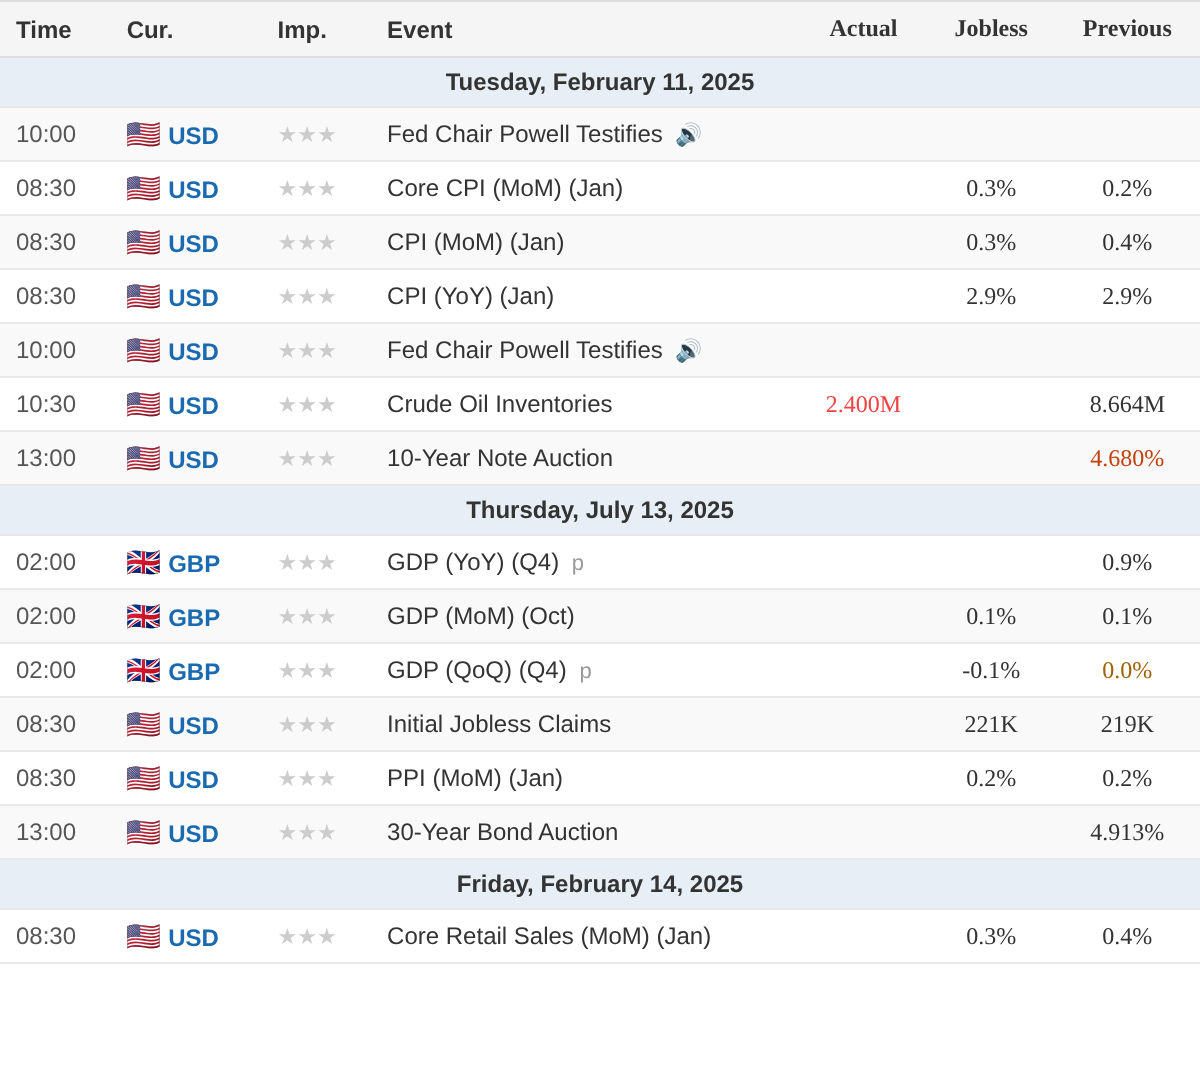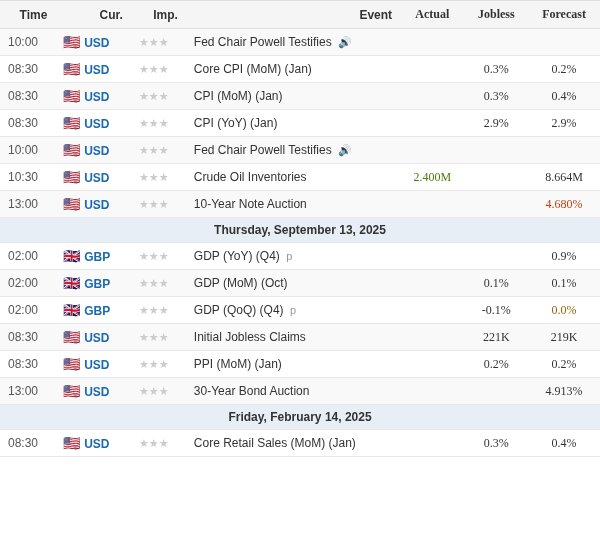--- a/index.html
+++ b/index.html
@@ -3,21 +3,21 @@
   <meta charset="utf-8">
   <style>
     * { box-sizing: border-box; margin: 0; padding: 0; }
     body { font-family: Arial, sans-serif; font-size: 12px; background: #fff; width: 600px; }
     table { width: 100%; border-collapse: collapse; }
     th {
       background: #f5f5f5;
       color: #333;
       font-weight: bold;
       padding: 6px 8px;
-      text-align: right;
+      text-align: left;
       border-bottom: 1px solid #ddd;
       border-top: 1px solid #ddd;
     }
     th.right, td.right { text-align: center; font-family: Liberation Serif, serif; }
     td {
       padding: 5px 8px;
       border-bottom: 1px solid #e8e8e8;
       color: #333;
       vertical-align: middle;
     }
@@ -40,24 +40,27 @@
 
 <table id="main-table">
   <thead>
     <tr>
       <th>Time</th>
       <th>Cur.</th>
       <th>Imp.</th>
       <th>Event</th>
       <th class="right">Actual</th>
       <th class="right">Jobless</th>
-      <th class="right">Forecast</th>
+      <th class="right">Previous</th>
     </tr>
   </thead>
   <tbody id="table-body">
+  <tr class="section-header">
+        <td colspan="7">Tuesday, February 11, 2025</td>
+      </tr>
       <tr class="row-odd">
       <td style="white-space:nowrap;color:#555">10:00</td>
       <td style="white-space:nowrap">
         <span style="font-size:14px">🇺🇸</span>&nbsp;<span style="color:#1a6ab1;font-weight:bold">USD</span>
       </td>
       <td style="white-space:nowrap"><span class="star">★★★</span></td>
       <td><span>Fed Chair Powell Testifies</span>&nbsp;<span class="sound-icon">🔊</span></td>
       <td class="right" style="color:#333"></td>
       <td class="right" style="color:#333"></td>
       <td class="right" style="color:#333"></td>
@@ -106,37 +109,37 @@
       <td class="right" style="color:#333"></td>
       <td class="right" style="color:#333"></td>
     </tr>
       <tr class="row-even">
       <td style="white-space:nowrap;color:#555">10:30</td>
       <td style="white-space:nowrap">
         <span style="font-size:14px">🇺🇸</span>&nbsp;<span style="color:#1a6ab1;font-weight:bold">USD</span>
       </td>
       <td style="white-space:nowrap"><span class="star">★★★</span></td>
       <td><span>Crude Oil Inventories</span></td>
-      <td class="right" style="color:#4d7c0f">2.400M</td>
+      <td class="right" style="color:#ef4444">2.400M</td>
       <td class="right" style="color:#333"></td>
       <td class="right" style="color:#333">8.664M</td>
     </tr>
       <tr class="row-odd">
       <td style="white-space:nowrap;color:#555">13:00</td>
       <td style="white-space:nowrap">
         <span style="font-size:14px">🇺🇸</span>&nbsp;<span style="color:#1a6ab1;font-weight:bold">USD</span>
       </td>
       <td style="white-space:nowrap"><span class="star">★★★</span></td>
       <td><span>10-Year Note Auction</span></td>
       <td class="right" style="color:#333"></td>
       <td class="right" style="color:#333"></td>
       <td class="right" style="color:#c2410c">4.680%</td>
     </tr>
       <tr class="section-header">
-        <td colspan="7">Thursday, September 13, 2025</td>
+        <td colspan="7">Thursday, July 13, 2025</td>
       </tr>
       <tr class="row-even">
       <td style="white-space:nowrap;color:#555">02:00</td>
       <td style="white-space:nowrap">
         <span style="font-size:14px">🇬🇧</span>&nbsp;<span style="color:#1a6ab1;font-weight:bold">GBP</span>
       </td>
       <td style="white-space:nowrap"><span class="star">★★★</span></td>
       <td><span>GDP (YoY) (Q4)</span>&nbsp;<span class="pending-icon" style="color:#999;font-size:11px">p</span></td>
       <td class="right" style="color:#333"></td>
       <td class="right" style="color:#333"></td>

